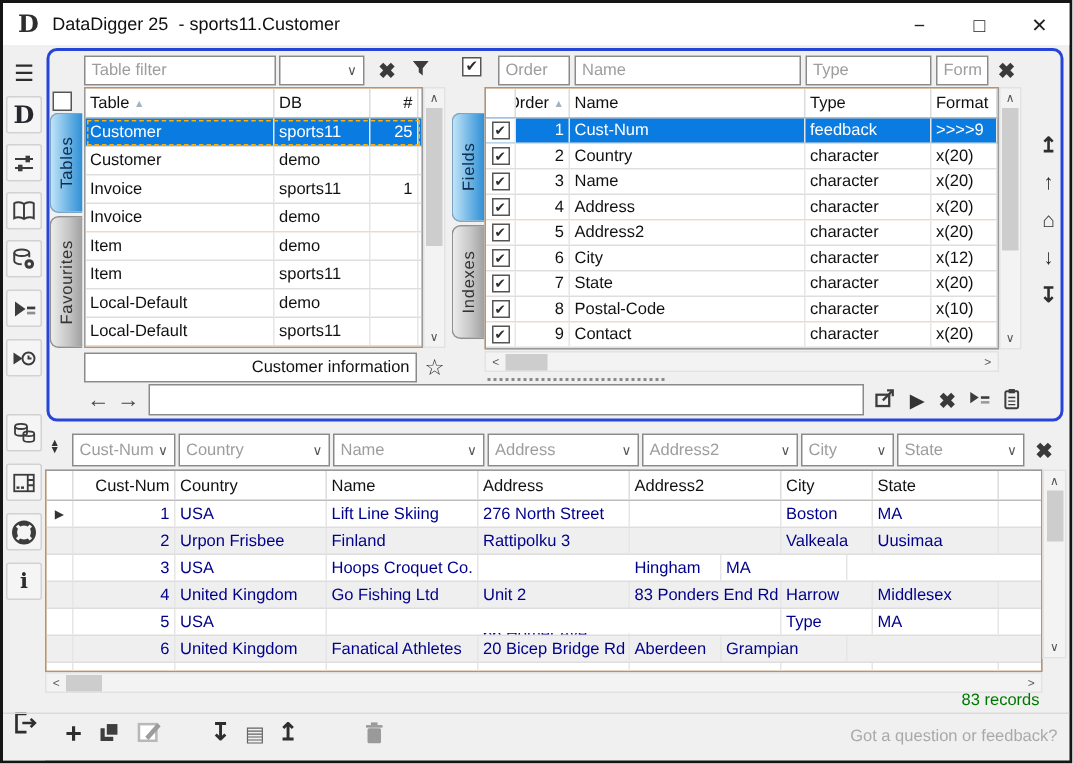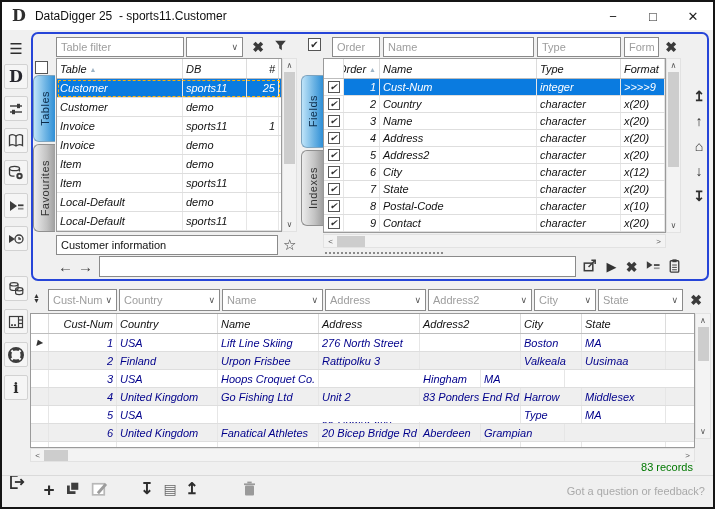--- a/index.html
+++ b/index.html
@@ -26,21 +26,21 @@
   .input{position:absolute;background:#fff;border:1px solid #8a8a8a;font-size:11px;padding:2px 4px;box-sizing:border-box;
          font-family:"Liberation Sans",sans-serif;color:#111;outline:none;}
   .input::placeholder{color:#9d9d9d;}
   .combo{position:absolute;background:#fff;border:1px solid #8a8a8a;display:flex;align-items:center;box-sizing:border-box;padding-left:4px;color:#9d9d9d;overflow:hidden;white-space:nowrap;}
   .combo .cv{margin-left:auto;color:#555;font-size:9px;padding-right:4px;flex:none;}
   .xbtn{position:absolute;width:18px;height:18px;display:flex;align-items:center;justify-content:center;
         font-size:14px;font-weight:bold;color:#3a3a3a;}
   .checkbox{position:absolute;width:13px;height:13px;border:1px solid #555;background:#fff;box-sizing:border-box;
             display:flex;align-items:center;justify-content:center;font-size:10px;color:#2d2d2d;line-height:1;}
   
-  .grid{position:absolute;background:#fdba74;border:1px solid #9a9a9a;box-sizing:border-box;overflow:hidden;font-style:italic;}
+  .grid{position:absolute;background:#fdba74;border:1px solid #9a9a9a;box-sizing:border-box;overflow:hidden;}
   .ghead{display:flex;background:#fff;border-bottom:1px solid #bdbdbd;box-sizing:border-box;}
   .ghead>span{padding:3px 3px 2px 3px;border-right:1px solid #dcdcdc;box-sizing:border-box;overflow:hidden;white-space:nowrap;display:flex;align-items:center;gap:3px;}
   .grow{display:flex;border-bottom:1px solid #dedede;box-sizing:border-box;background:#fff;}
   .grow>span{padding:0 3px;border-right:1px solid #e6e6e6;box-sizing:border-box;overflow:hidden;white-space:nowrap;display:flex;align-items:center;}
   .num{justify-content:flex-end;text-align:right;}
   .sel{background:#0a7be0;}
   .sel>span{color:#fff;}
   .dashsel{outline:1px dashed #ffb000;outline-offset:-2px;}
   .sortgl{font-size:7px;color:#9fb4c4;}
   .tgrid .grow{height:19px;}
@@ -277,21 +277,21 @@
       <span style="width:32px;" class="num"></span>
     </div>
   </div>
   <div class="sv" style="left:280px;top:56px;width:15px;height:174px;">
     <span class="sarr">∧</span>
     <div class="thumbv" style="height:92px;"></div>
     <div class="spacer"></div>
     <span class="sarr">∨</span>
   </div>
 
-  <input class="input" style="left: 54px; top: 233px; width: 222px; height: 20px;" value="Customer information">
+  <input class="input" style="left: 54px; top: 233px; width: 222px; height: 20px; text-align: right;" value="Customer information">
   <span class="stargl" style="left:281px;top:234px;">☆</span>
 
   <div class="checkbox" style="left:306px;top:36px;">
     <span>✔</span>
   </div>
   <input class="input" style="left: 330px; top: 35px; width: 48px; height: 20px;" placeholder="Order">
   <input class="input" style="left: 381px; top: 35px; width: 151px; height: 20px;" placeholder="Name">
   <input class="input" style="left: 535px; top: 35px; width: 84px; height: 20px;" placeholder="Type">
   <input class="input" style="left: 622px; top: 35px; width: 35px; height: 20px;" placeholder="Format">
   <div class="xbtn" style="left:660px;top:36px;">
@@ -323,21 +323,21 @@
         </span>
     </div>
     <div class="grow sel">
       <span style="width:20px;background:#fff;">
           <span class="cellchk">
             <span>✔</span>
           </span>
         </span>
       <span style="width:36px;" class="num">1</span>
       <span style="width:157px;">Cust-Num</span>
-      <span style="width:84px;">integer</span>
+      <span style="width:84px;">feedback</span>
       <span style="width:44px;">&gt;&gt;&gt;&gt;9</span>
     </div>
     <div class="grow">
       <span style="width:20px;">
           <span class="cellchk">
             <span>✔</span>
           </span>
         </span>
       <span style="width:36px;" class="num">2</span>
       <span style="width:157px;">Country</span>
@@ -554,22 +554,22 @@
       <span style="width:101px;">USA</span>
       <span style="width:101px;">Lift Line Skiing</span>
       <span style="width:101px;">276 North Street</span>
       <span style="width:101px;"></span>
       <span style="width:61px;">Boston</span>
       <span style="width:84px;">MA</span>
     </div>
     <div class="grow alt">
       <span style="width:18px;"></span>
       <span style="width:68px;" class="num">2</span>
+      <span style="width:101px;">Urpon Frisbee</span>
       <span style="width:101px;">Finland</span>
-      <span style="width:101px;">Urpon Frisbee</span>
       <span style="width:101px;">Rattipolku 3</span>
       <span style="width:101px;"></span>
       <span style="width:61px;">Valkeala</span>
       <span style="width:84px;">Uusimaa</span>
     </div>
     <div class="grow">
       <span style="width:18px;"></span>
       <span style="width:68px;" class="num">3</span>
       <span style="width:101px;">USA</span>
       <span style="width:101px;">Hoops Croquet Co.</span>

